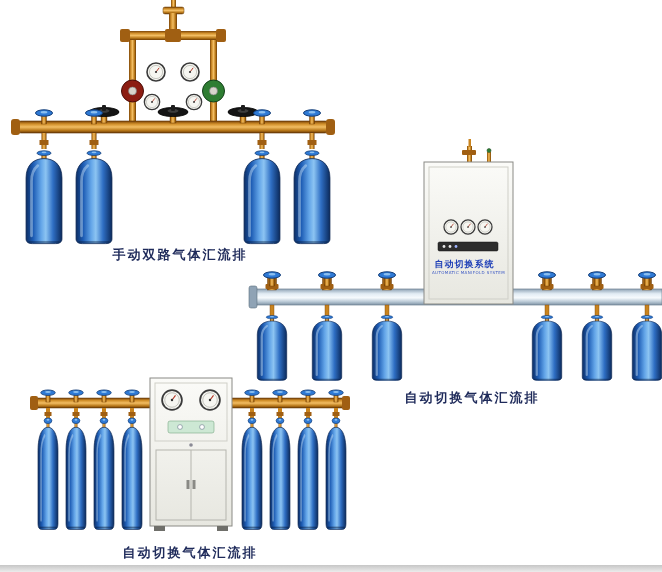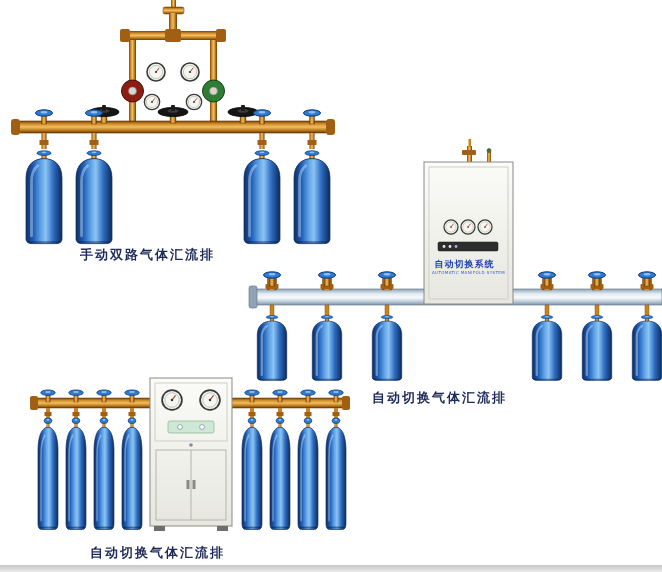--- a/index.html
+++ b/index.html
@@ -1,21 +1,21 @@
 <!DOCTYPE html>
 <html><head>
 <meta charset="utf-8">
 <style>
   * { margin:0; padding:0; box-sizing:border-box; }
   html,body { background:#ffffff; }
   body { font-family:"DejaVu Sans", sans-serif; }
   .stage { position:relative; width:662px; height:572px; background:#ffffff; overflow:hidden; }
   .stage svg { position:absolute; left:0; top:0; display:block; }
   .label {
-    position:absolute; 
+    position:absolute; text-align:center;
     font-size:13px; font-weight:bold; letter-spacing:2px;
     color:#1e2a5a; font-family:"DejaVu Sans", sans-serif;
     white-space:nowrap;
   }
   .cab-title {
     position:absolute; text-align:center;
     font-size:9px; font-weight:bold; letter-spacing:1px;
     color:#2343b8;
   }
   .cab-sub {

